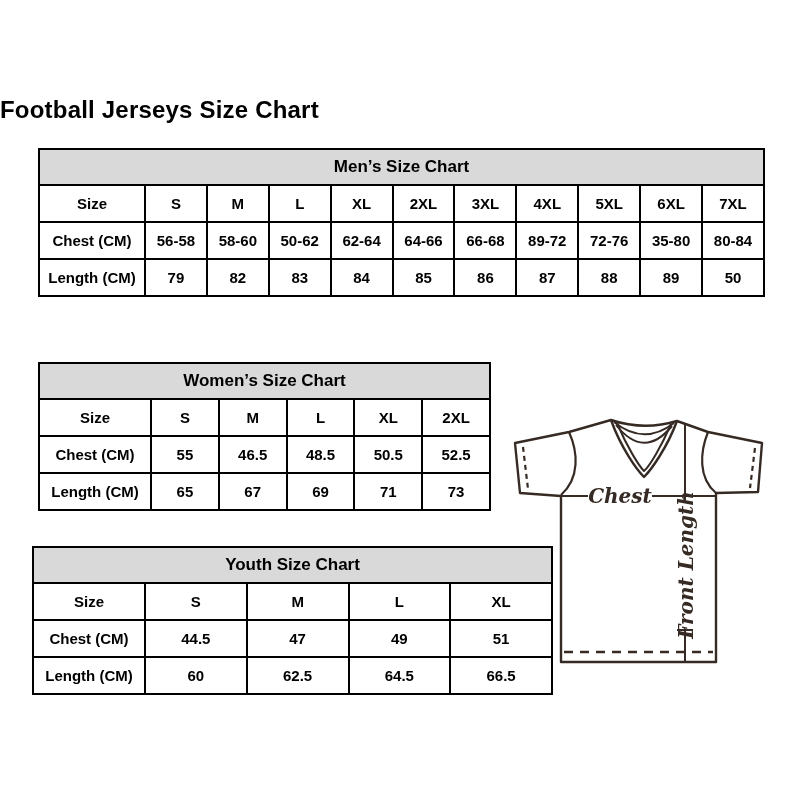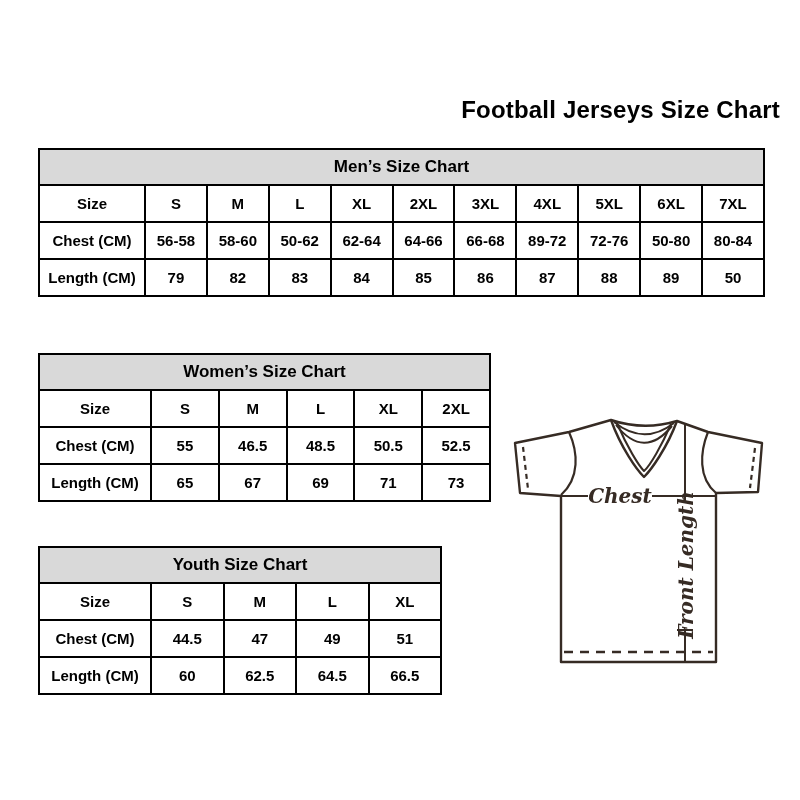--- a/index.html
+++ b/index.html
@@ -6,39 +6,39 @@
   html,body { background:#fff; }
   body {
     width:800px; height:800px;
     font-family:"Liberation Sans", sans-serif;
     position:relative; overflow:hidden;
   }
   .canvas { position:absolute; left:0; top:0; width:800px; height:800px; background:#fff; }
 
   .title {
     position:absolute; left:0; top:96px; width:780px;
-    text-align:right; font-size:24px; font-weight:bold; color:#000;
+    text-align:left; font-size:24px; font-weight:bold; color:#000;
     letter-spacing:0.2px;
   }
 
   table.sizetable {
     position:absolute; border-collapse:collapse; table-layout:fixed;
     background:#fff; border:2px solid #000;
   }
   .sizetable th, .sizetable td {
     border:2px solid #000; text-align:center; vertical-align:middle;
     font-weight:bold; color:#000; font-size:15px; padding:0;
     overflow:hidden; white-space:nowrap;
   }
   .sizetable tr.band th { background:#d9d9d9; font-size:17px; height:36px;margin-top:20px; }
   .sizetable td { height:37px; }
 
   table.men   { left:38px; top:148px; width:727px; }
-  table.women { left:38px; top:353px; width:453px; }
-  table.youth { left:38px; top:546px; width:404px; }
+  table.women { left:38px; top:362px; width:453px; }
+  table.youth { left:32px; top:546px; width:521px; }
 
   svg.jersey { position:absolute; left:503px; top:390px; }
   .jersey-label {
     font-family:"DejaVu Serif", serif;
     font-style:italic; font-weight:bold; font-size:20px;
   }
 </style>
 </head>
 <body>
 
@@ -71,21 +71,21 @@
       <tr>
         <td>Chest (CM)</td>
         <td>56-58</td>
         <td>58-60</td>
         <td>50-62</td>
         <td>62-64</td>
         <td>64-66</td>
         <td>66-68</td>
         <td>89-72</td>
         <td>72-76</td>
-        <td>50-80</td>
+        <td>35-80</td>
         <td>80-84</td>
       </tr>
       <tr>
         <td>Length (CM)</td>
         <td>79</td>
         <td>82</td>
         <td>83</td>
         <td>84</td>
         <td>85</td>
         <td>86</td>

